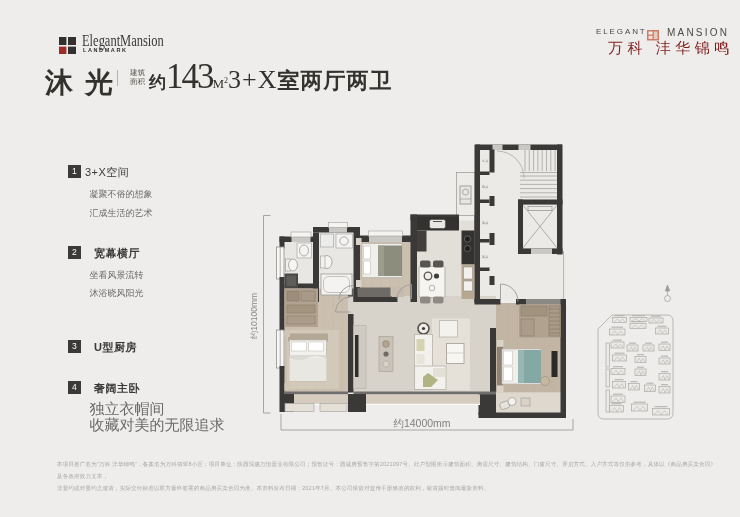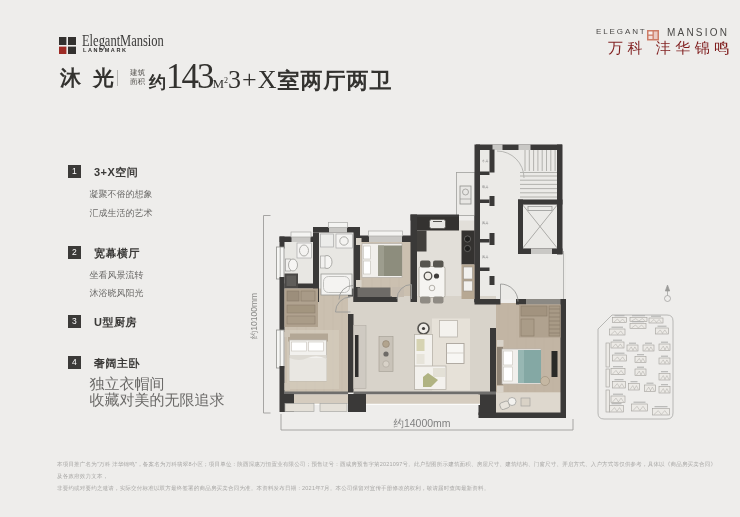--- a/index.html
+++ b/index.html
@@ -30,37 +30,37 @@
 <svg width="12" height="10.5" viewBox="0 0 12 10.5">
 <rect width="12" height="10.5" fill="#cd7c66"></rect>
 <rect x="1.5" y="1.5" width="4" height="3" fill="#fff" opacity="0.9"></rect>
 <rect x="6.8" y="1.5" width="3.7" height="7.5" fill="#fff" opacity="0.6"></rect>
 <rect x="1.5" y="5.8" width="4" height="3.2" fill="#fff" opacity="0.75"></rect>
 </svg>
 </div>
 
 <div class="abs" style="left:608px;top:39px;font-size:15px;color:#7f1d1d;letter-spacing:4.5px;white-space:nowrap">万科 沣华锦鸣</div>
 
-<div class="abs" style="left:60px;top:64px;font-size:21px;color:#33322f;letter-spacing:12px;font-weight:bold">沐光</div>
+<div class="abs" style="left:45px;top:64px;font-size:28px;color:#33322f;letter-spacing:12px;font-weight:bold">沐光</div>
 
 <div class="abs" style="left:117px;top:70px;width:1px;height:16px;background:#b5b4b2"></div>
 
 <div class="abs" style="left:130px;top:68px;font-size:7.5px;color:#55534f;line-height:9px">建筑<br>面积</div>
 
 <div class="abs" style="left:149px;top:57px;font-family:'Liberation Serif',serif;color:#33322f;white-space:nowrap"><span style="font-family:'Liberation Sans',sans-serif;font-size:17px;font-weight:bold">约</span><span style="font-size:35px;letter-spacing:-2px">143</span><span style="font-size:13px">M<sup style="font-size:8px">2</sup></span><span style="font-size:26px;letter-spacing:1px">3+X</span><span style="font-family:'Liberation Sans',sans-serif;font-size:22px;letter-spacing:1px;font-weight:bold">室两厅两卫</span></div>
 
 <div class="abs" style="left:68px;top:165px;width:170px">
 
   <div style="position:relative;margin-bottom:23px">
     <span style="display:inline-block;width:12.5px;height:12.5px;background:#3b3a38;color:#fff;font-size:8.5px;text-align:center;line-height:12.5px;vertical-align:top">1</span>
-    <span style="font-size:11px;font-weight:bold;color:#3a3937;margin-left:9px;vertical-align:top;letter-spacing:0.5px">3+X空间</span>
+    <span style="font-size:11px;font-weight:normal;color:#3a3937;vertical-align:top;letter-spacing:0.5px">3+X空间</span>
     <div style="font-size:9px;color:#6b6a68;margin:2px 0 0 21.5px;line-height:19px">凝聚不俗的想象<br>汇成生活的艺术</div>
   </div>
 
-  <div style="position:relative;margin-bottom:13px">
+  <div style="position:relative;margin-bottom:38px">
     <span style="display:inline-block;width:12.5px;height:12.5px;background:#3b3a38;color:#fff;font-size:8.5px;text-align:center;line-height:12.5px;vertical-align:top">2</span>
     <span style="font-size:11px;font-weight:bold;color:#3a3937;margin-left:9px;vertical-align:top;letter-spacing:0.5px">宽幕横厅</span>
     <div style="font-size:9px;color:#6b6a68;margin:2px 0 0 21.5px;line-height:18px">坐看风景流转<br>沐浴晓风阳光</div>
   </div>
 
   <div style="position:relative;margin-bottom:23px">
     <span style="display:inline-block;width:12.5px;height:12.5px;background:#3b3a38;color:#fff;font-size:8.5px;text-align:center;line-height:12.5px;vertical-align:top">3</span>
     <span style="font-size:11px;font-weight:bold;color:#3a3937;margin-left:9px;vertical-align:top;letter-spacing:0.5px">U型厨房</span>
   </div>
 

